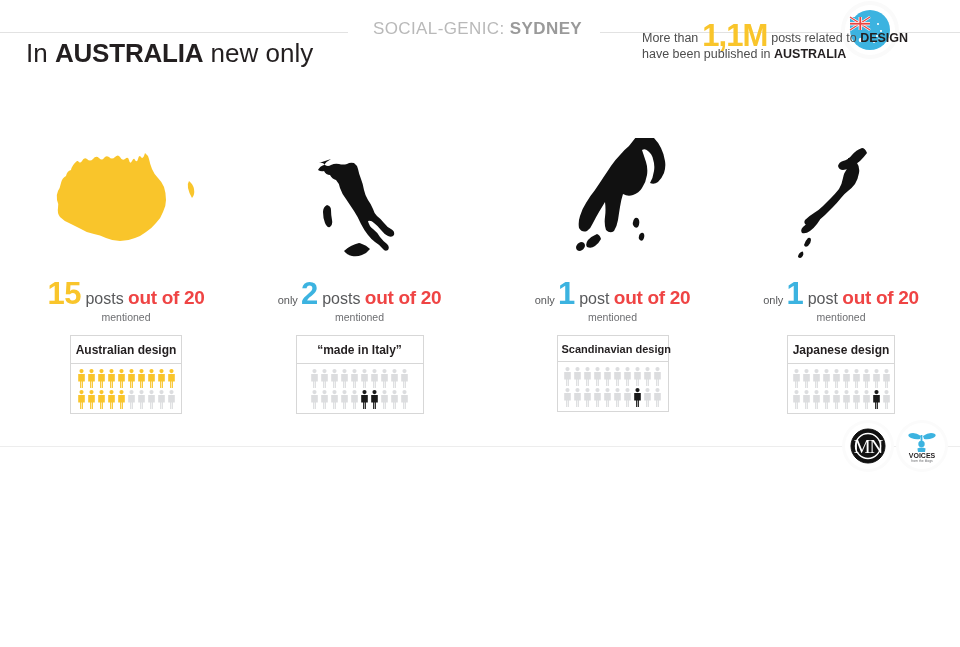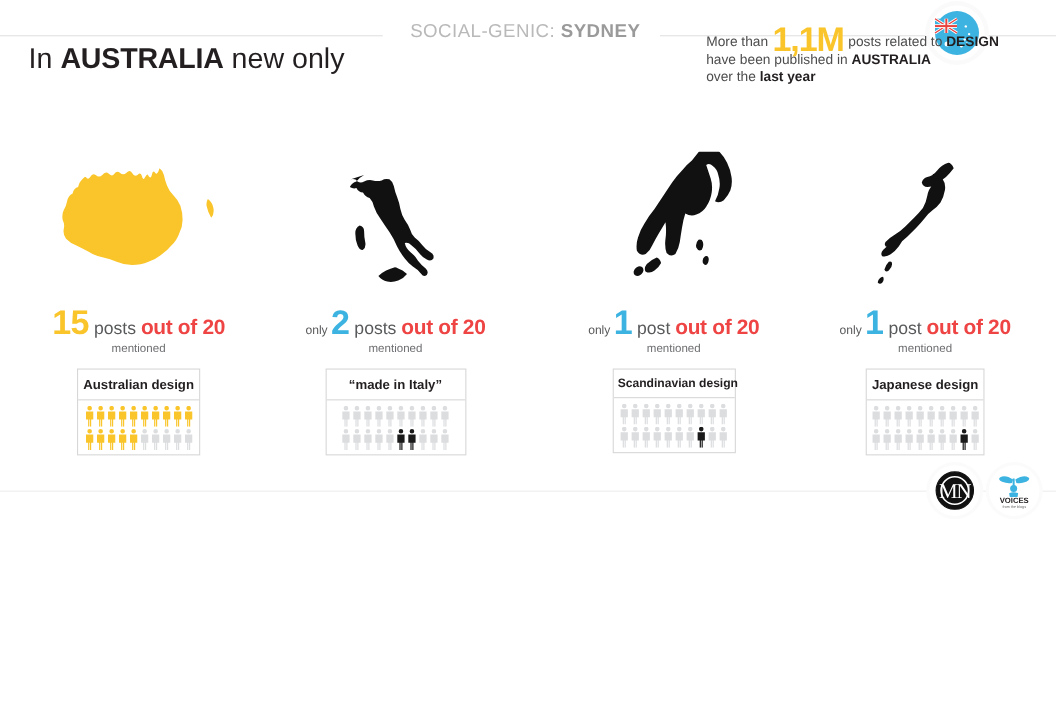--- a/index.html
+++ b/index.html
@@ -160,21 +160,20 @@
         <circle cx="32" cy="31" r="1.1"></circle>
         <circle cx="29" cy="37" r="1.1"></circle>
         <circle cx="34" cy="34" r="0.7"></circle>
       </g>
     </svg>
   </div>
 
   <div class="stat-block">
     <div class="stat-line"><span>More than</span><span class="stat-big">1,1M</span><span>posts related to </span><b>DESIGN</b></div>
     <div class="stat-line"><span>have been published in </span><b>AUSTRALIA</b></div>
-    <div class="stat-line"><span>over the </span><b>last year</b></div>
   </div>
 
   <div id="columns-host">
       <div class="col" style="left: 26px; width: 200px;">
         <div class="map-wrap">
           <svg width="170" height="125" viewBox="0 0 170 125">
             <path d="M36 18 q-5 4 -6 9 q-4 1 -5 6 q-4 2 -5 7 q-1 5 -3 8 q-2 4 -1 9 q2 4 1 8 q-1 5 2 9 q4 4 9 6 q6 3 12 6 q6 4 13 5 q6 1 12 4 q7 3 14 3 q8 0 15 -3 q6 -2 11 -6 q6 -4 10 -9 q5 -5 7 -11 q3 -6 3 -12 q0 -7 -2 -13 q-2 -5 -6 -9 q-4 -4 -6 -9 q-2 -5 -3 -10 q-1 -4 -4 -6 q-2 7 -4 4 q-2 -3 -3 2 q-1 4 -3 1 q-1 -3 -3 1 q-2 4 -3 -1 q-1 -4 -4 -1 q-3 2 -5 -2 q-2 -3 -5 0 q-3 3 -6 0 q-3 -2 -5 1 q-2 3 -5 0 q-3 -3 -6 1 q-3 3 -6 0 q-3 -2 -5 2 q-2 3 -4 0 z M148 38 q4 3 5 8 q1 6 -2 9 q-3 -5 -4 -10 q-1 -4 1 -7 z" fill="#f9c52b"></path>
           </svg>
         </div>
         <div class="count-line"><span class="c-num yellow">15</span><span class="c-posts"> posts </span><span class="c-outof">out of 20</span></div>

